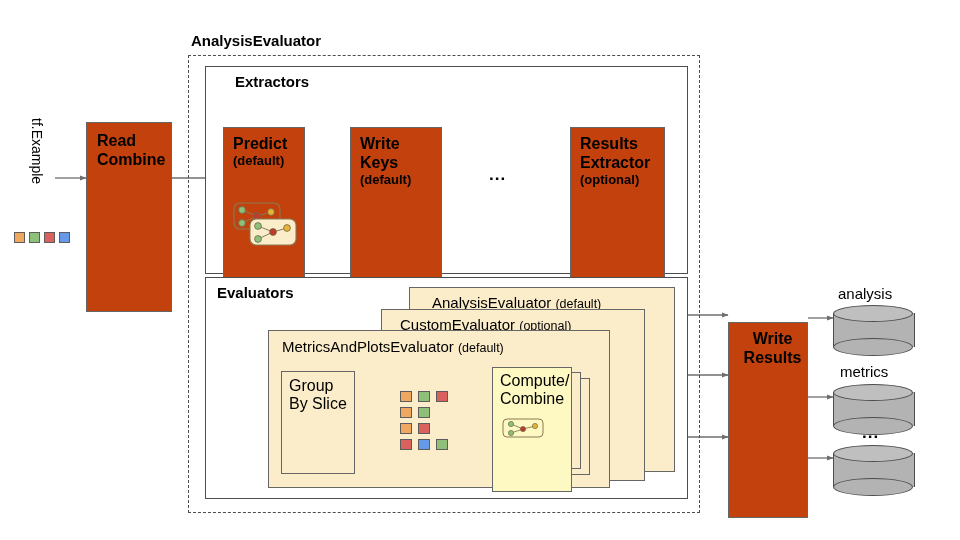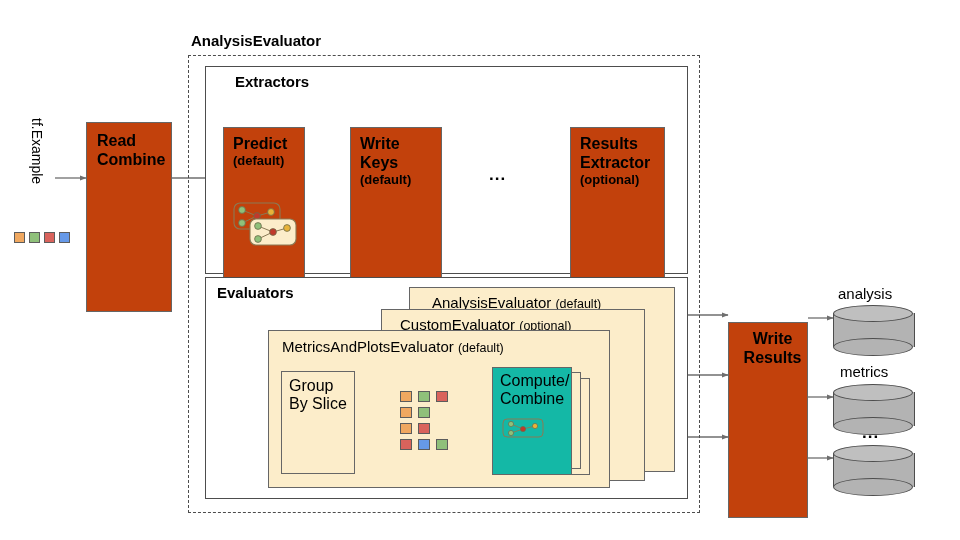--- a/index.html
+++ b/index.html
@@ -220,22 +220,22 @@
       <span class="sw" style="background:#D9635C;"></span>
       <span class="sw" style="background:#6699E8;"></span>
       <span class="sw" style="background:#8FC07A;"></span>
     </div>
   </div>
 
   <div class="box" style="left:512px;top:378px;width:78px;height:97px;
               background:#FCEDCA;border:1.2px solid #666;"></div>
   <div class="box" style="left:503px;top:372px;width:78px;height:97px;
               background:#FCEDCA;border:1.2px solid #666;"></div>
-  <div class="box" style="left:492px;top:367px;width:80px;height:108px;
-              background:#14b8a6;border:1.2px solid #666;padding:4px 0 0 7px;">
+  <div class="box" style="left:492px;top:367px;width:80px;height:125px;
+              background:#fef9c3;border:1.2px solid #666;padding:4px 0 0 7px;">
     <div class="title">Compute/</div>
     <div class="title">Combine</div>
     <svg class="gicon" style="left:8px;top:48px;" width="46" height="24" viewBox="0 0 46 24">
       <rect x="2" y="3" width="40" height="18" rx="4" fill="none" stroke="#8a7a55" stroke-width="1"></rect>
       <line x1="10" y1="8" x2="22" y2="13" stroke="#8a7a55" stroke-width=".9"></line>
       <line x1="10" y1="17" x2="22" y2="13" stroke="#8a7a55" stroke-width=".9"></line>
       <line x1="22" y1="13" x2="34" y2="10" stroke="#8a7a55" stroke-width=".9"></line>
       <circle cx="10" cy="8" r="2.6" fill="#8FC07A" stroke="#6b6b4a" stroke-width=".7"></circle>
       <circle cx="10" cy="17" r="2.6" fill="#8FC07A" stroke="#6b6b4a" stroke-width=".7"></circle>
       <circle cx="22" cy="13" r="2.6" fill="#C0392B" stroke="#6b6b4a" stroke-width=".7"></circle>

